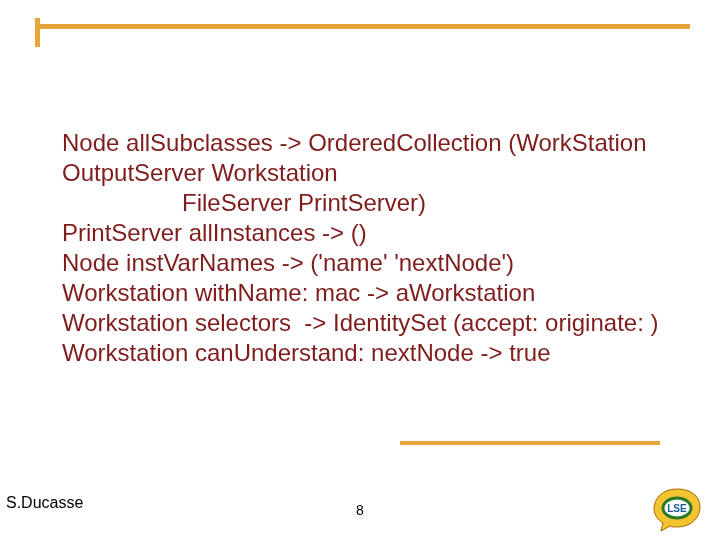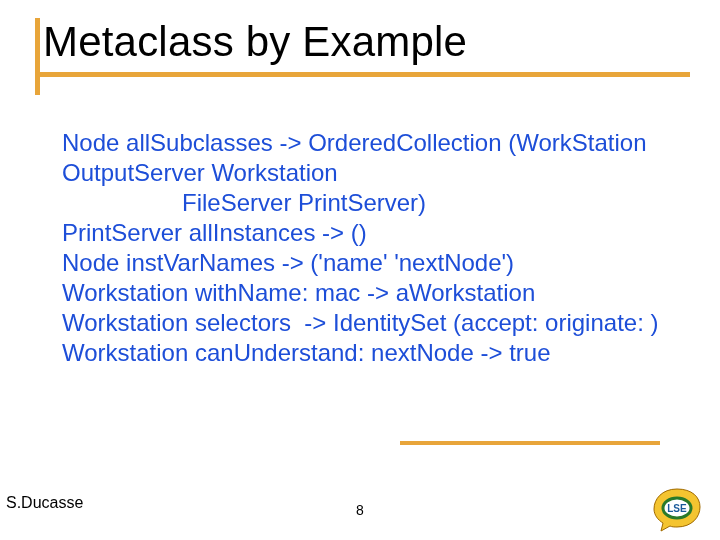--- a/index.html
+++ b/index.html
@@ -37,21 +37,21 @@
     background: #e8a53a;
     margin-top: 6px;
   }
   .body {
     position: absolute;
     left: 62px;
     top: 128px;
     right: 40px;
     font-size: 24px;
     line-height: 1.25;
-    color: #1d4ed8;
+    color: #7f1d1d;
     white-space: pre-wrap;
   }
   .footer-rule {
     position: absolute;
     right: 60px;
     bottom: 95px;
     width: 260px;
     height: 4px;
     background: #e8a53a;
   }
@@ -77,21 +77,20 @@
     bottom: 7px;
     width: 58px;
     height: 46px;
   }
 </style>
 </head>
 <body>
 
 <div class="title-wrap">
   <div class="title-rule-left"></div>
-  <div class="title">Metaclass by Example</div>
   <div class="title-underline"></div>
 </div>
 
 <div class="body">Node allSubclasses -&gt; OrderedCollection (WorkStation OutputServer Workstation
                   FileServer PrintServer)
 PrintServer allInstances -&gt; ()
 Node instVarNames -&gt; ('name' 'nextNode')
 Workstation withName: mac -&gt; aWorkstation
 Workstation selectors  -&gt; IdentitySet (accept: originate: )
 Workstation canUnderstand: nextNode -&gt; true</div>

